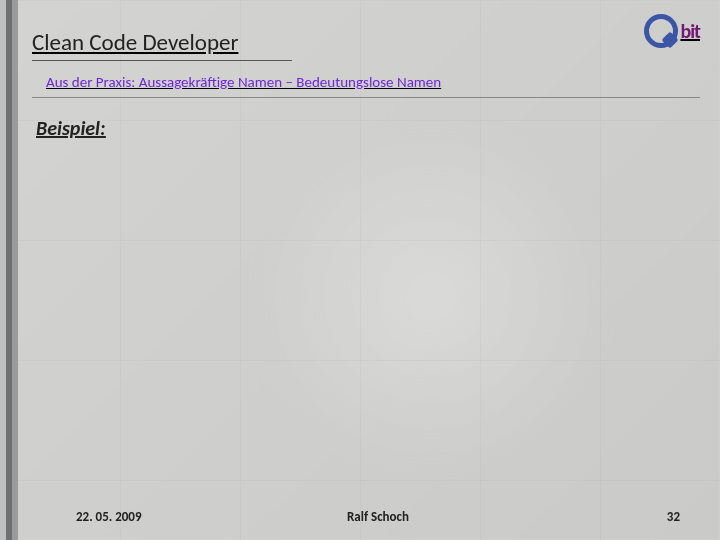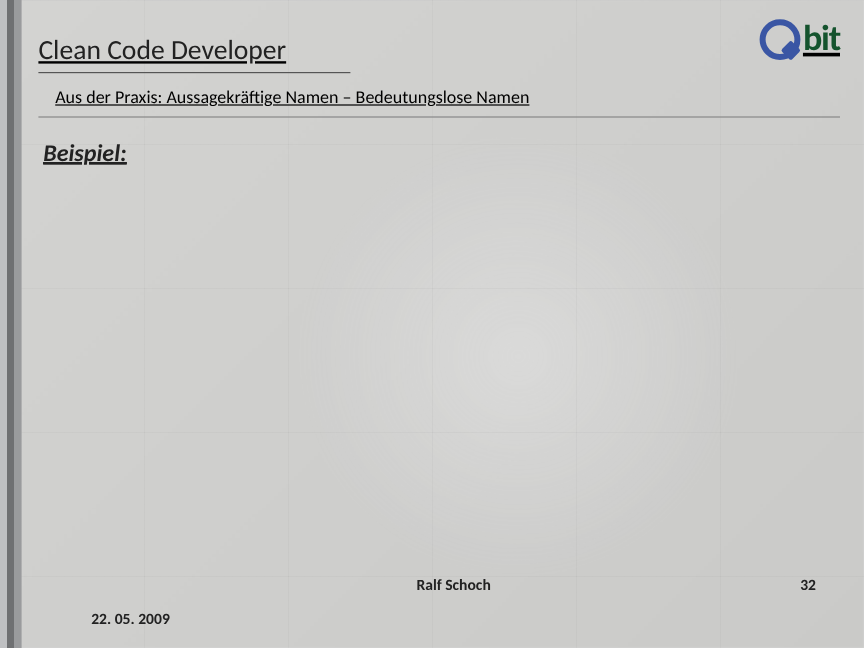--- a/index.html
+++ b/index.html
@@ -68,29 +68,29 @@
   .logo .q::after {
     content: "";
     position: absolute;
     right: -3px; bottom: -3px;
     width: 12px; height: 12px;
     background: #3a56a4;
     transform: rotate(45deg);
     border-radius: 2px;
   }
   .logo .txt {
-    font-size: 30px;
+    font-size: 20px;
     font-weight: 700;
-    color: #14532d;
+    color: #701a75;
     margin-left: 2px;
     letter-spacing: -1px;
   }
   .subtitle {
     font-size: 15px;
-    color: #000000;
+    color: #6d28d9;
     padding: 4px 14px 6px 14px;
     border-bottom: 1px solid #888;
     margin: 6px 20px 0 14px;
   }
   .content {
     padding: 18px 32px 0 18px;
   }
   .beispiel {
     font-size: 20px;
     font-style: italic;
@@ -117,21 +117,21 @@
   .footer {
     position: absolute;
     left: 18px; right: 0; bottom: 16px;
     display: flex;
     justify-content: space-between;
     padding: 0 40px 0 40px;
     font-size: 13px;
     font-weight: 600;
     color: #222;
   }
-  .footer .date { flex: 1; text-align: left; margin-top: 28px; }
+  .footer .date { flex: 1; text-align: left; }
   .footer .author { flex: 1; text-align: center; }
   .footer .page { flex: 1; text-align: right; }
 </style>
 </head>
 <body>
 
 <div class="bg-overlay"></div>
 <div class="bg-lines"></div>
 <div class="left-stripe"></div>
 

